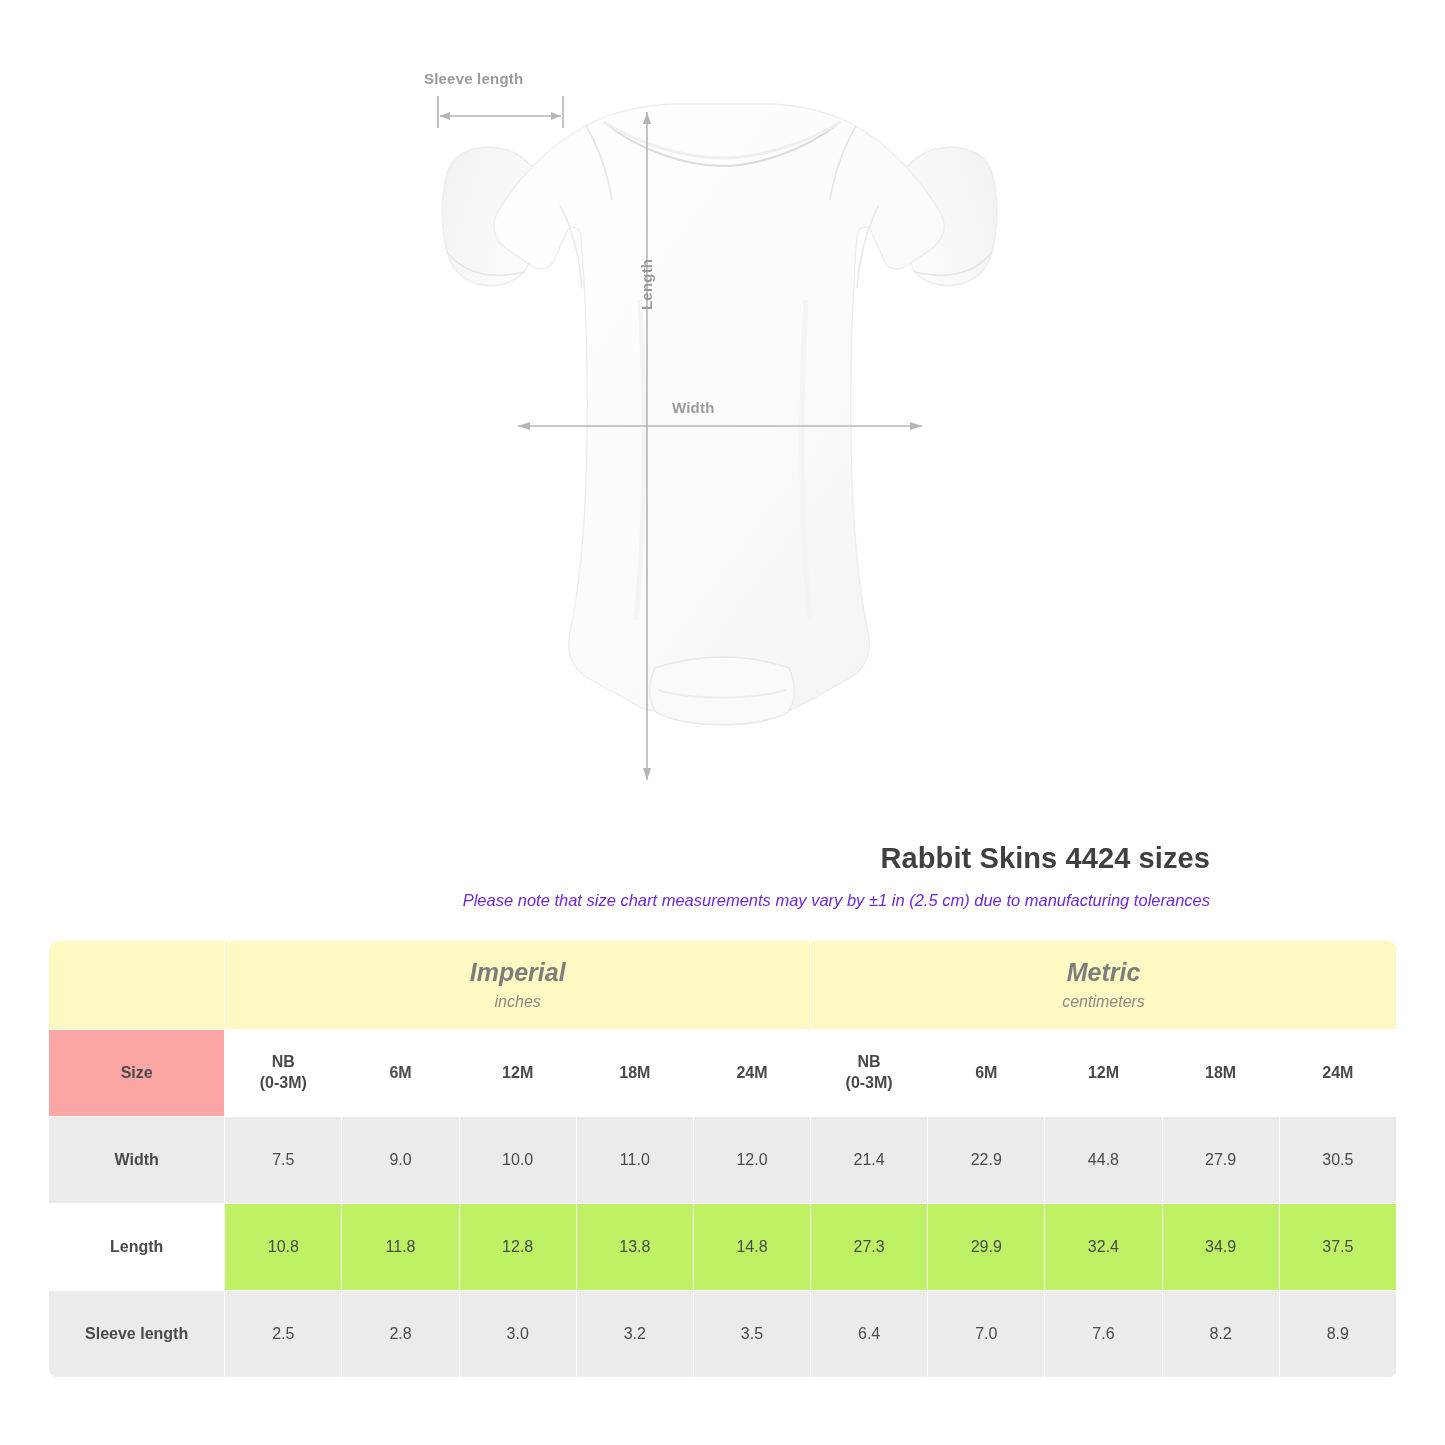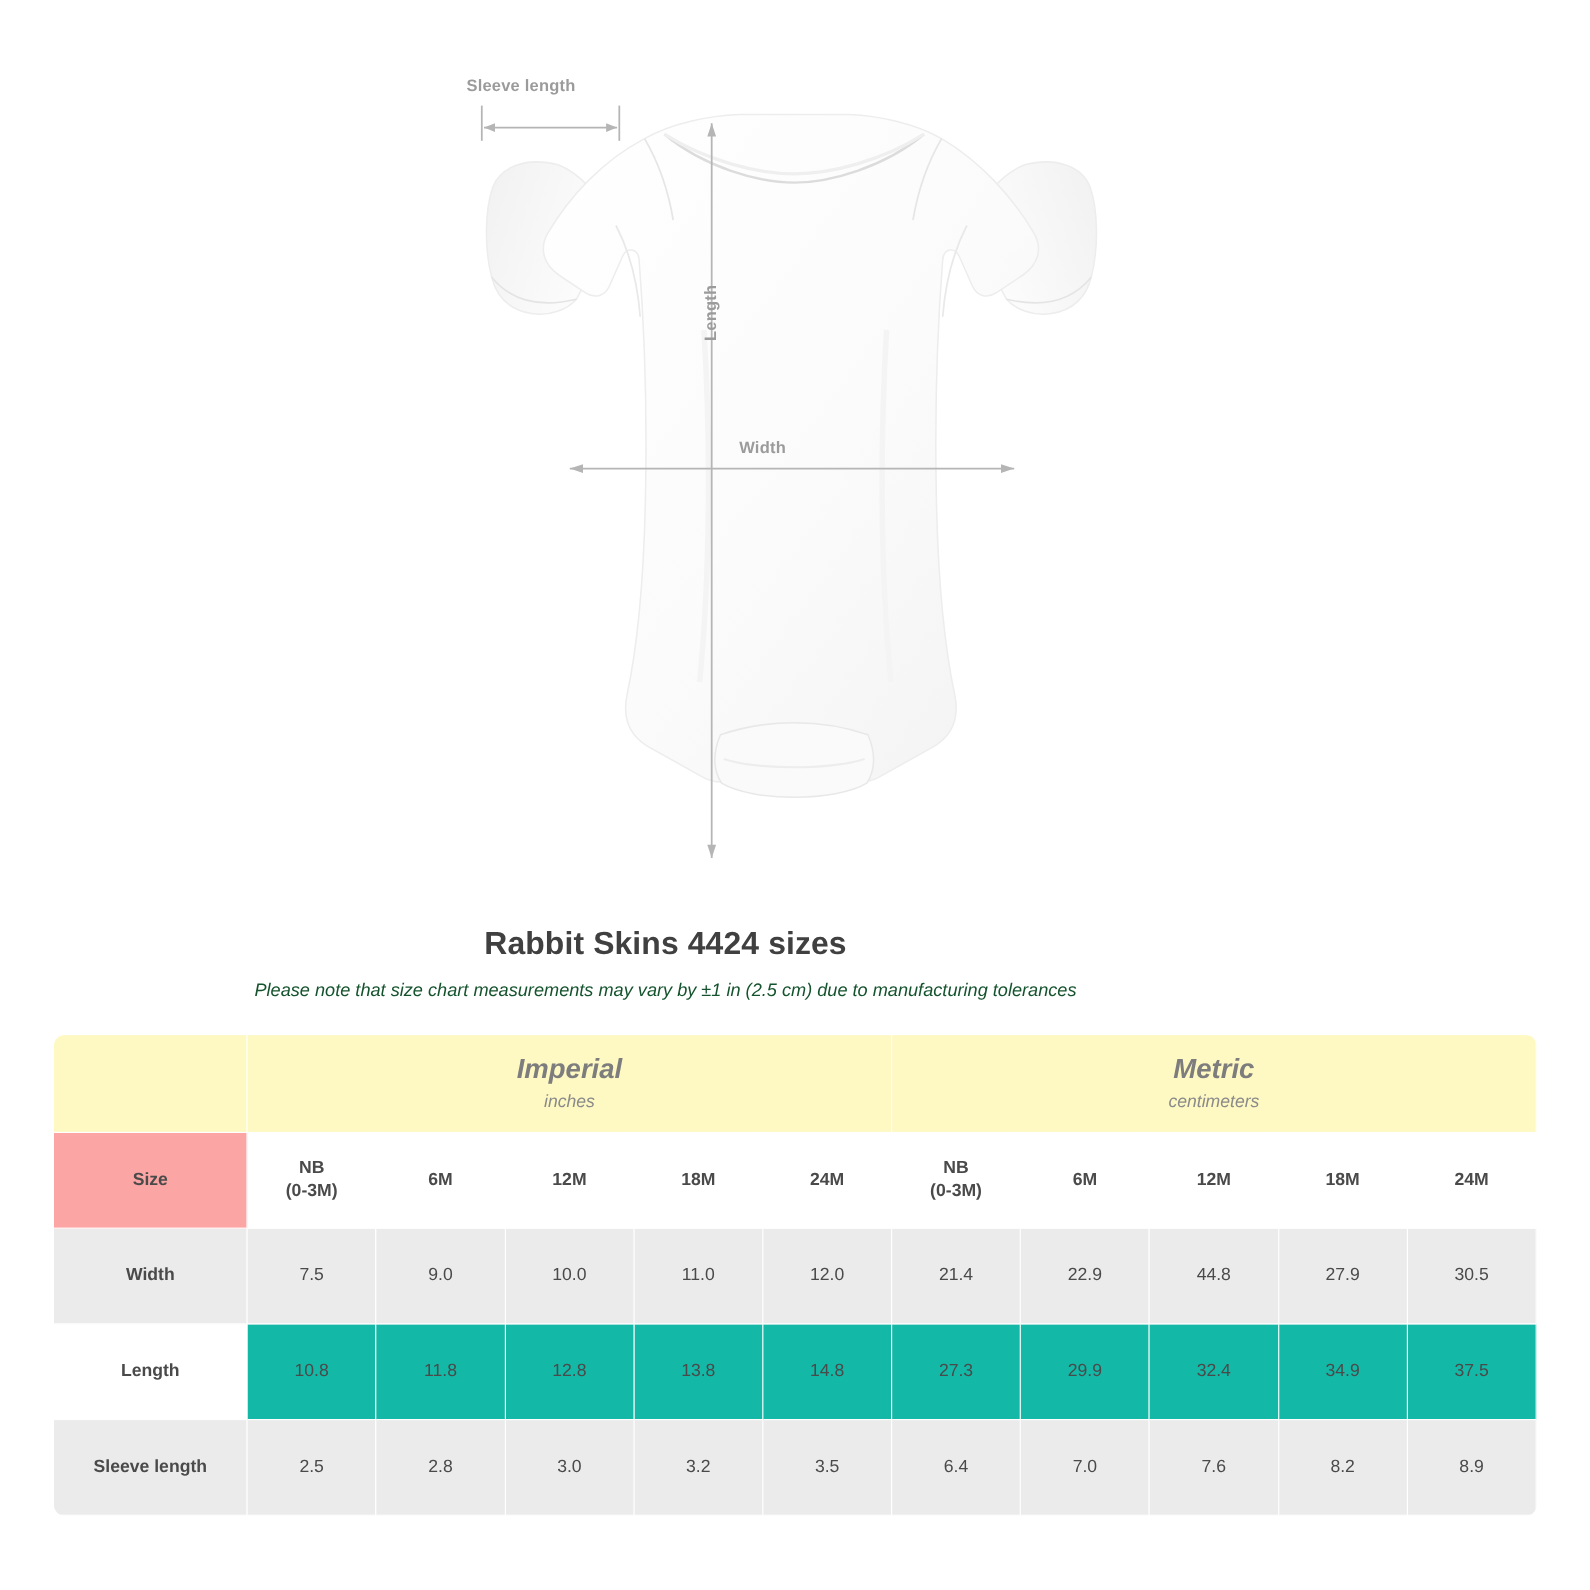--- a/index.html
+++ b/index.html
@@ -53,34 +53,34 @@
   }
   .dim-length {
     left: 638px;
     top: 310px;
     transform: rotate(-90deg);
     transform-origin: left top;
   }
 
   
   .title-block {
-    text-align: center;
+    text-align: right;
     margin-top: 22px;
   }
   .chart-title {
     font-size: 29px;
     font-weight: bold;
     color: #404040;
     margin: 0;
     letter-spacing: 0.1px;
   }
   .chart-note {
     font-size: 16.5px;
     font-style: italic;
-    color: #14532d;
+    color: #6d28d9;
     margin-top: 16px;
   }
 
   
   .table-wrap {
     margin: 30px 48px 0 48px;
   }
   table.size-table {
     border-collapse: collapse;
     width: 1349px;
@@ -141,21 +141,21 @@
     background: #ebebeb;
   }
   .data-row td.rowlabel {
     font-weight: bold;
     background: #ebebeb;
   }
   .data-row.alt td.rowlabel {
     background: #ebebeb;
   }
   .data-row.plain td {
-    background: #14b8a6;
+    background: #bef264;
   }
   .data-row.plain td.rowlabel {
     background: #ffffff;
     font-weight: bold;
   }
   .data-row.last td.rowlabel {
     border-bottom-left-radius: 10px;
   }
   .data-row.last td.lastcell {
     border-bottom-right-radius: 10px;

